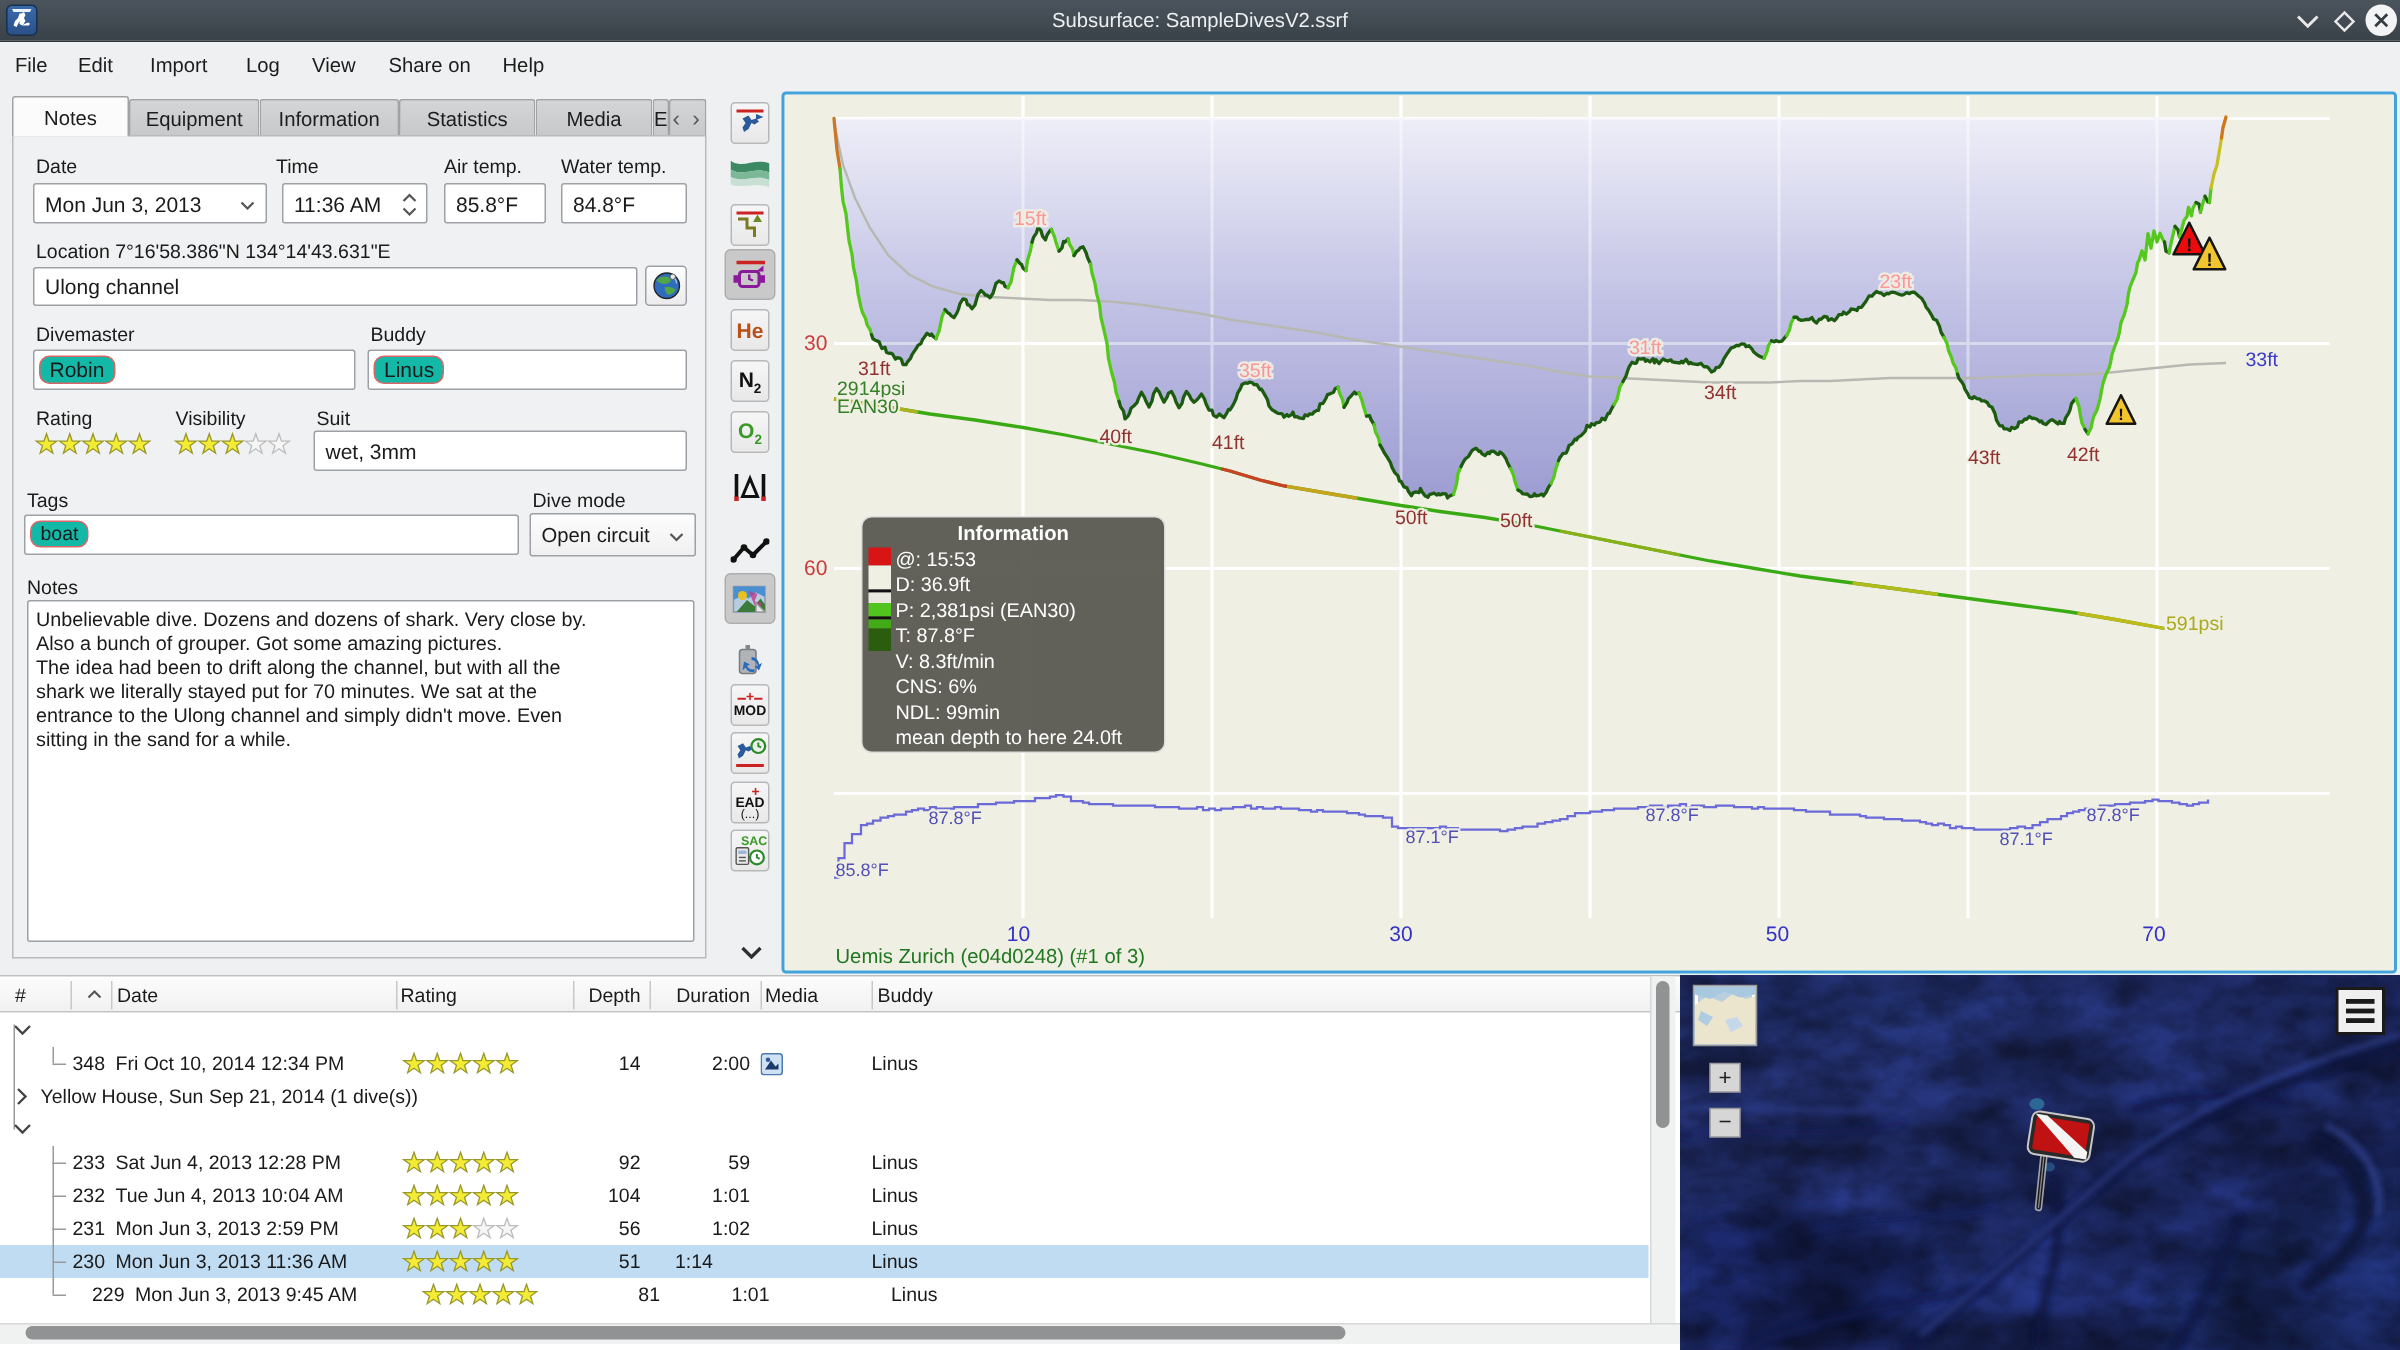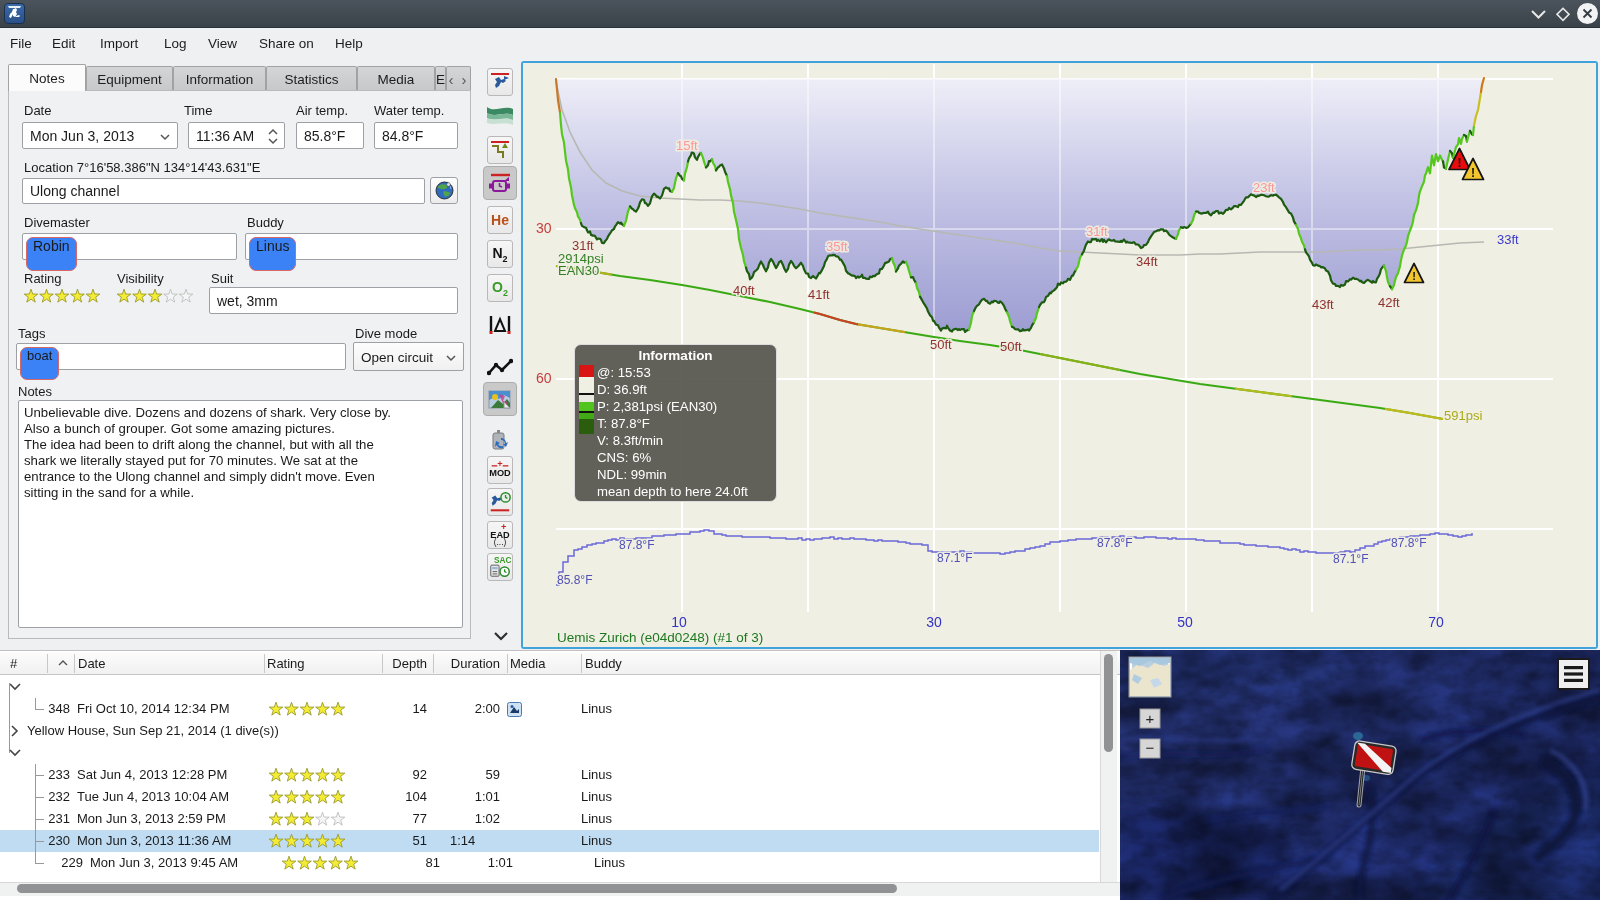--- a/index.html
+++ b/index.html
@@ -5,21 +5,21 @@
 .titlebar{position:absolute;left:0;top:0;width:1600px;height:28px;background:linear-gradient(#4b545c,#3a4249);border-bottom:1px solid #2c3338}
 .title{position:absolute;left:0;top:6px;width:1600px;text-align:center;color:#eceff1;font-size:13.5px}
 .menubar{position:absolute;left:0;top:29px;width:1600px;height:27px;background:#eff0f1}
 .menu{position:absolute;top:7px;font-size:13.5px;color:#1c1c1c}
 .tab{position:absolute;top:66px;height:25px;background:linear-gradient(#d4d5d6,#c7c8c9);border:1px solid #a0a2a4;border-bottom:none;text-align:center;font-size:13.5px;color:#1c1c1c;line-height:25px;border-radius:2px 2px 0 0}
 .tab.active{top:64px;height:27px;background:#fbfbfb;line-height:27px;z-index:3}
 .lpframe{position:absolute;left:8px;top:90px;width:463px;height:549px;border:1px solid #b8babc;background:#f0f1f2;z-index:2}
 .lbl{position:absolute;color:#1a1a1a;z-index:3}
 .fld{position:absolute;background:#fff;border:1px solid #9da1a5;border-radius:2px;z-index:3}
 .fv{position:absolute;left:7px;top:50%;transform:translateY(-50%);font-size:14px;color:#1a1a1a;white-space:nowrap}
-.pill{position:absolute;left:3px;top:3px;background:#3b82f6;border:1px solid #d86868;border-radius:7px;padding:0px 6px 16px 6px;font-size:14px;color:#1a1a1a}
+.pill{position:absolute;left:3px;top:3px;background:#14b8a6;border:1px solid #d86868;border-radius:7px;padding:0px 6px 1px 6px;font-size:14px;color:#1a1a1a}
 .btn3d{position:absolute;background:linear-gradient(#fdfdfd,#ececec);border:1px solid #9da1a5;border-radius:3px;display:flex;align-items:center;justify-content:center;z-index:3}
 .tico{position:absolute;left:487px;width:26px;height:28px;display:flex;align-items:center;justify-content:center}
 .tico.btn{background:linear-gradient(#f6f6f6,#e8e8e8);border:1px solid #b8b8b8;border-radius:3px}
 .chart{position:absolute;left:521px;top:61px;width:1077px;height:588px;border:2px solid #41a3dc;border-radius:3px;background:#f0efe3;overflow:hidden}
 .infobox{position:absolute;left:51px;top:281px;width:203px;height:158px;background:rgba(86,86,79,0.93);border:1.5px solid #dcdcdc;border-radius:7px;color:#fff;z-index:5}
 .ib-title{position:absolute;left:0;top:3px;width:100%;text-align:center;font-weight:bold;font-size:13.5px}
 .ib-line{position:absolute;left:72px;font-size:13.2px;white-space:nowrap}
 .divetable{position:absolute;left:0;top:650px;width:1120px;height:250px;background:#fff;border-top:1px solid #c0c0c0}
 .thead{position:absolute;left:0;top:1px;width:1120px;height:23px;background:linear-gradient(#fcfcfc,#f1f1f1);border-bottom:1px solid #c4c4c4;font-size:13px;color:#1a1a1a}
 .trow{position:absolute;left:0;width:1099px;height:22px;font-size:13px;color:#1a1a1a}
@@ -27,20 +27,21 @@
 .map{position:absolute;left:1120px;top:650px;width:480px;height:250px;background:#1e2c72;overflow:hidden}
 </style></head>
 <body>
 <div class="titlebar">
 <div style="position:absolute;left:4px;top:3px;width:21px;height:21px;background:linear-gradient(#3a6aaa,#2a5088);border-radius:4px;border:1px solid #18304f">
 <svg width="19" height="19" viewBox="0 0 19 19">
         <path d="M3,2 h13 l-1,2 h-11 z" fill="#e8f0f8"></path>
         <path d="M9,5 l2,-1 1,2 -1,2 1,2 -2,3 -2,-1 0,-2 -2,4 -2,-1 1,-3 2,-2 1,-3 z" fill="#fff"></path>
         <path d="M10,13 l4,0 1,-1 -1,-1 -3,1 z" fill="#fff"></path>
       </svg></div>
+<div class="title">Subsurface: SampleDivesV2.ssrf</div>
 <svg style="position:absolute;left:1530px;top:9px" width="17" height="11" viewBox="0 0 17 11">
       <path d="M2,2 L8.5,8.5 L15,2" fill="none" stroke="#e8e8e8" stroke-width="2"></path>
     </svg>
 <svg style="position:absolute;left:1554px;top:5px" width="18" height="18" viewBox="0 0 18 18">
       <rect x="5" y="5" width="8.5" height="8.5" fill="none" stroke="#e8e8e8" stroke-width="1.6" transform="rotate(45 9 9)"></rect>
     </svg>
 <div style="position:absolute;left:1577px;top:3px;width:21px;height:21px;background:#f2f3f4;border-radius:50%">
 <svg width="21" height="21" viewBox="0 0 21 21">
         <path d="M6.5,6.5 L14.5,14.5 M14.5,6.5 L6.5,14.5" stroke="#333b41" stroke-width="1.8"></path>
       </svg></div>
@@ -552,21 +553,21 @@
           <g transform="translate(32,0)">
             <polygon points="8.00,1.20 9.70,6.25 15.04,6.31 10.76,9.50 12.35,14.59 8.00,11.50 3.65,14.59 5.24,9.50 0.96,6.31 6.30,6.25" fill="#f4ec34" stroke="#98982c" stroke-width="0.9"></polygon>
           </g>
           <g transform="translate(48,0)">
             <polygon points="8.00,1.20 9.70,6.25 15.04,6.31 10.76,9.50 12.35,14.59 8.00,11.50 3.65,14.59 5.24,9.50 0.96,6.31 6.30,6.25" fill="#f6f6f6" stroke="#bcbcbc" stroke-width="0.9"></polygon>
           </g>
           <g transform="translate(64,0)">
             <polygon points="8.00,1.20 9.70,6.25 15.04,6.31 10.76,9.50 12.35,14.59 8.00,11.50 3.65,14.59 5.24,9.50 0.96,6.31 6.30,6.25" fill="#f6f6f6" stroke="#bcbcbc" stroke-width="0.9"></polygon>
           </g>
         </svg></span>
-      <span style="position:absolute;left:360px;width:67px;text-align:right">77</span>
+      <span style="position:absolute;left:360px;width:67px;text-align:right">56</span>
       <span style="position:absolute;left:430px;width:70px;text-align:right">1:02</span>
       <span style="position:absolute;left:581px">Linus</span>
     </div>
     <div style="position:absolute;left:35px;top:168px;width:9px;height:1px;background:#999"></div>
     <div class="trow" style="top:179px;background:#bfdcf3;text-decoration:underline;">
       <span style="position:absolute;left:26px;width:44px;text-align:right">230</span>
       <span style="position:absolute;left:77px">Mon Jun 3, 2013 11:36 AM</span>
       <span style="position:absolute;left:268px;top:3px"><svg width="78" height="15.5" viewBox="0 0 80 16">
           <g transform="translate(0,0)">
             <polygon points="8.00,1.20 9.70,6.25 15.04,6.31 10.76,9.50 12.35,14.59 8.00,11.50 3.65,14.59 5.24,9.50 0.96,6.31 6.30,6.25" fill="#f4ec34" stroke="#98982c" stroke-width="0.9"></polygon>

